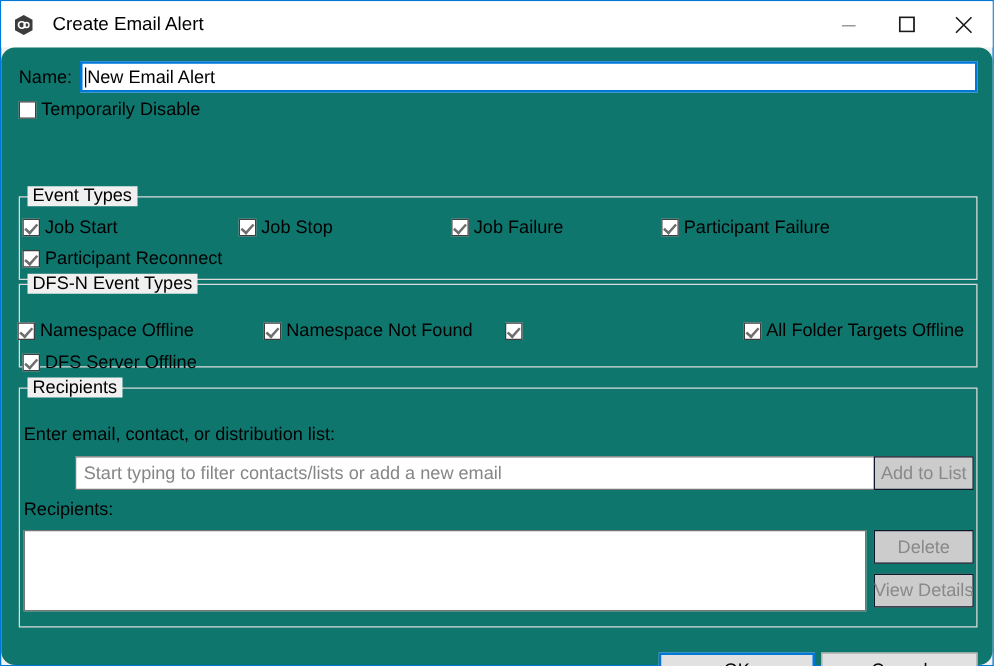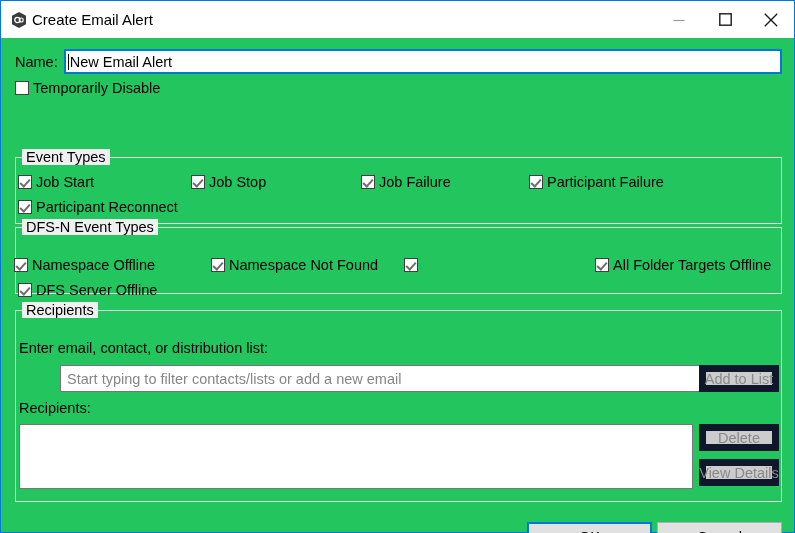--- a/index.html
+++ b/index.html
@@ -34,21 +34,21 @@
     position: relative;
   }
   .title-icon {
     margin-left: 9px;
     width: 18px;
     height: 18px;
     flex: none;
     display: block;
   }
   .title-text {
-    margin-left: 4px;
+    margin-left: 14px;
     font-size: 15px;
     color: #000000;
     line-height: 1;
   }
   .win-controls {
     position: absolute;
     right: 0;
     top: 0;
     height: 37px;
     display: flex;
@@ -59,21 +59,22 @@
     display: flex;
     align-items: center;
     justify-content: center;
     background: transparent;
   }
   .win-btn svg { display:block; }
   
   .content {
     position: relative;
     flex: 1 1 auto;
-    background: #22c55e;
+    background: #0f766e;
+    border-radius: 11px;
   }
   
   .name-row {
     position: absolute;
     left: 14px;
     top: 11px;
     width: 767px;
     height: 25px;
     display: flex;
     align-items: center;
@@ -194,21 +195,21 @@
     border: 1px solid #adadad;
     font-size: 14.5px;
     color: #000;
     display: flex;
     align-items: center;
     justify-content: center;
     white-space: nowrap;
   }
   .btn.disabled {
     background: #cccccc;
-    border: 7px solid #0f172a;
+    border: 1px solid #0f172a;
     color: #898989;
   }
   .btn.default {
     border: 2px solid #0078d7;
     background: #e1e1e1;
   }
   
   #btn-ok     { left: 526px; top: 484px; width: 125px; height: 30px; }
   #btn-cancel { left: 656px; top: 484px; width: 125px; height: 30px; }
 </style>

